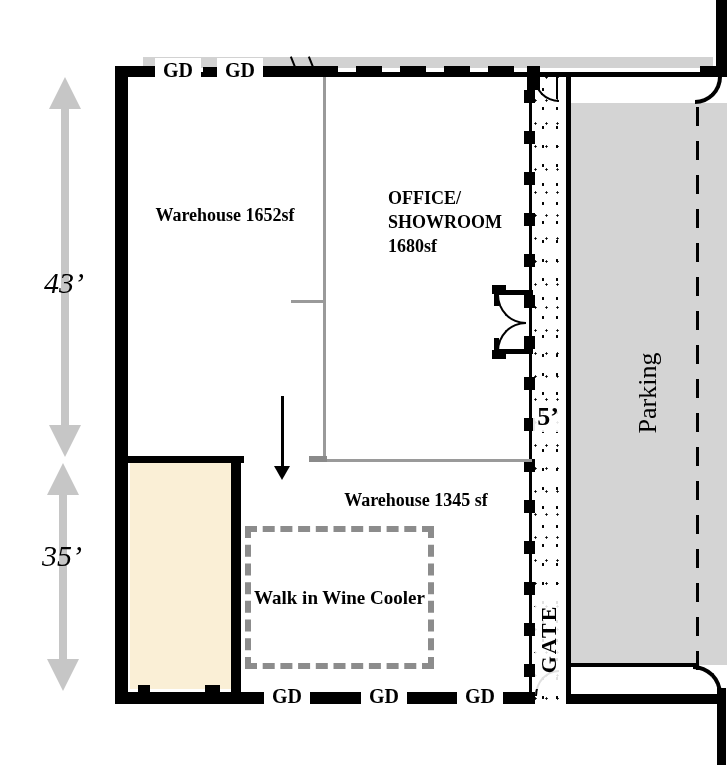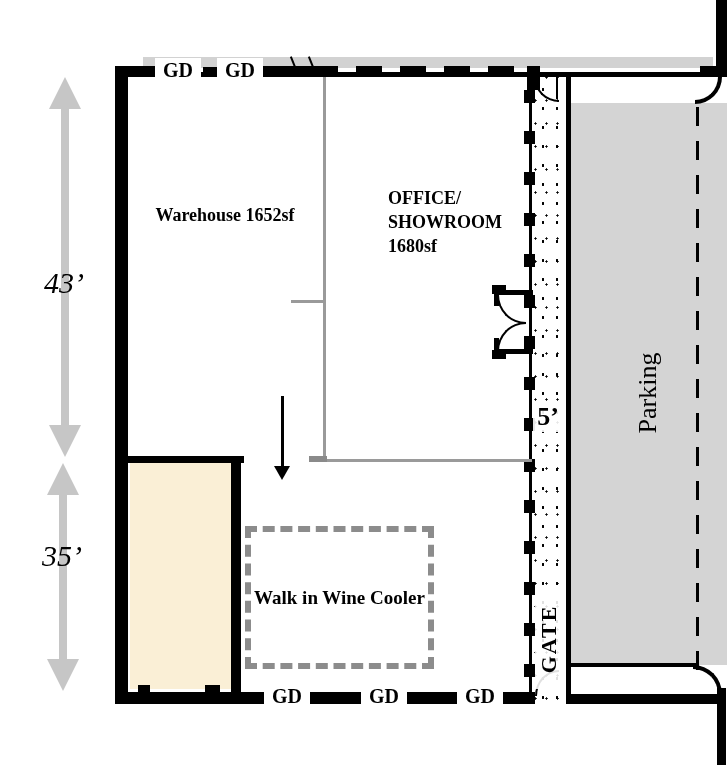--- a/index.html
+++ b/index.html
@@ -144,20 +144,21 @@
   <div class="abs wall" style="left:205px;top:685px;width:15px;height:8px;"></div>
 
   <div class="abs cooler" style="left:245px;top:526px;width:189px;height:143px;">
     <span class="room-label" style="font-size:19px;">Walk in Wine Cooler</span>
   </div>
 
   <div class="abs room-label center" style="left:150px;top:205px;width:150px;font-size:18px;">Warehouse 1652sf</div>
   <div class="abs room-label txt" style="left:372px;top:186px;width:140px;font-size:18px;line-height:24px;margin-left:16px;">OFFICE/
 SHOWROOM
 1680sf</div>
+  <div class="abs room-label center" style="left:338px;top:490px;width:156px;font-size:18px;">Warehouse 1345 sf</div>
 
   <div class="abs wall" style="left:115px;top:692px;width:420px;height:12px;"></div>
   <div class="abs wall" style="left:567px;top:694px;width:151px;height:10px;"></div>
   <div class="abs gd" style="left:264px;top:684px;width:46px;height:24px;">GD</div>
   <div class="abs gd" style="left:361px;top:684px;width:46px;height:24px;">GD</div>
   <div class="abs gd" style="left:457px;top:684px;width:46px;height:24px;">GD</div>
 
 </div>
 
 </body></html>

